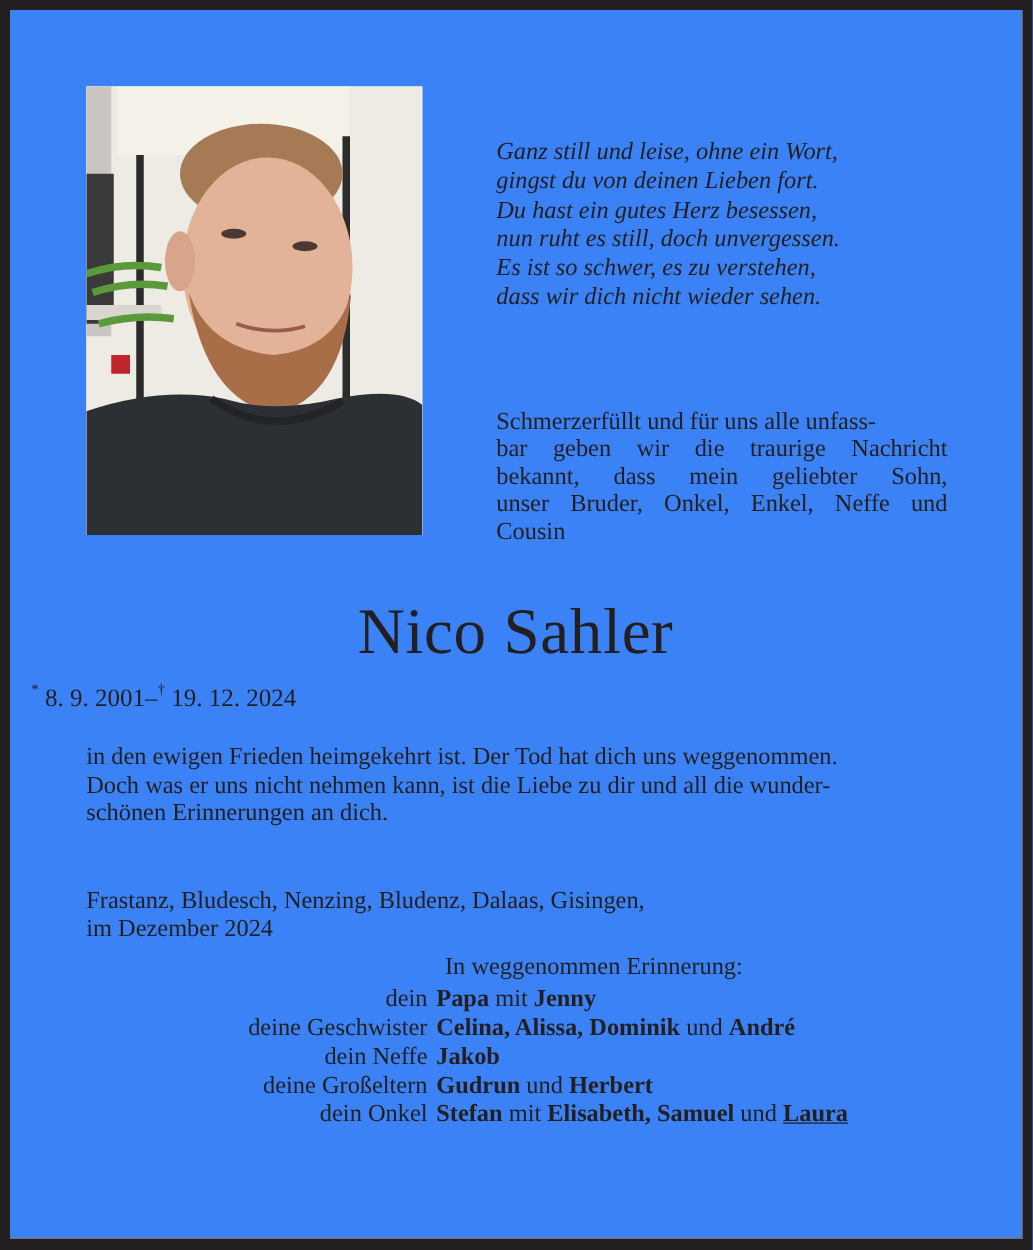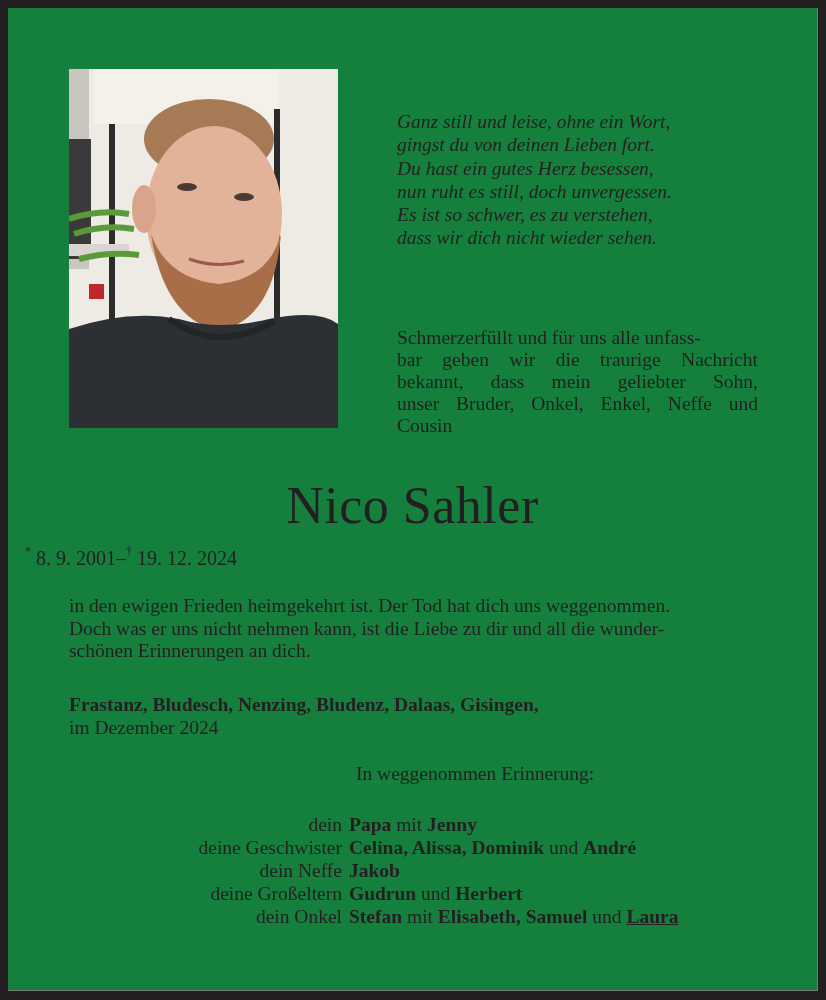--- a/index.html
+++ b/index.html
@@ -8,21 +8,21 @@
     background: #231f20;
     position: relative;
     overflow: hidden;
     font-family: "DejaVu Serif", "Liberation Serif", serif;
     color: #231f20;
   }
   .page {
     position: absolute;
     left: 8px; top: 8px;
     width: 809px; height: 982px;
-    background: #15803d;
+    background: #3b82f6;
     border-right: 1px solid #777;
     border-bottom: 1px solid #777;
   }
   .photo {
     position: absolute;
     left: 61px; top: 61px;
     width: 269px; height: 359px;
     overflow: hidden;
     background: #ece9e2;
   }
@@ -78,36 +78,35 @@
     line-height: 22.5px;
   }
   .body-text div { white-space: nowrap; }
   .places {
     position: absolute;
     left: 61px; top: 686px;
     font-family: "Liberation Serif", serif;
     font-size: 19.5px;
     line-height: 22.5px;
   }
-  .places .bold { font-weight: bold; }
+  .places .bold { font-weight: normal; margin-top: 16px; }
   .memory {
     position: absolute;
     left: 348px; top: 754px;
     font-family: "Liberation Serif", serif;
     font-size: 19.5px;
     line-height: 23px;
   }
   .family {
     position: absolute;
     left: 0; top: 780px;
     width: 760px;
     font-family: "Liberation Serif", serif;
     font-size: 19.5px;
     line-height: 23px;
-    margin-top: 25px;
   }
   .frow { display: flex; white-space: nowrap; }
   .frel { width: 341px; text-align: right; padding-right: 7px; box-sizing: border-box; }
   .fnames b { font-weight: bold; }
 </style>
 </head>
 <body>
 
 <div class="page">
 

